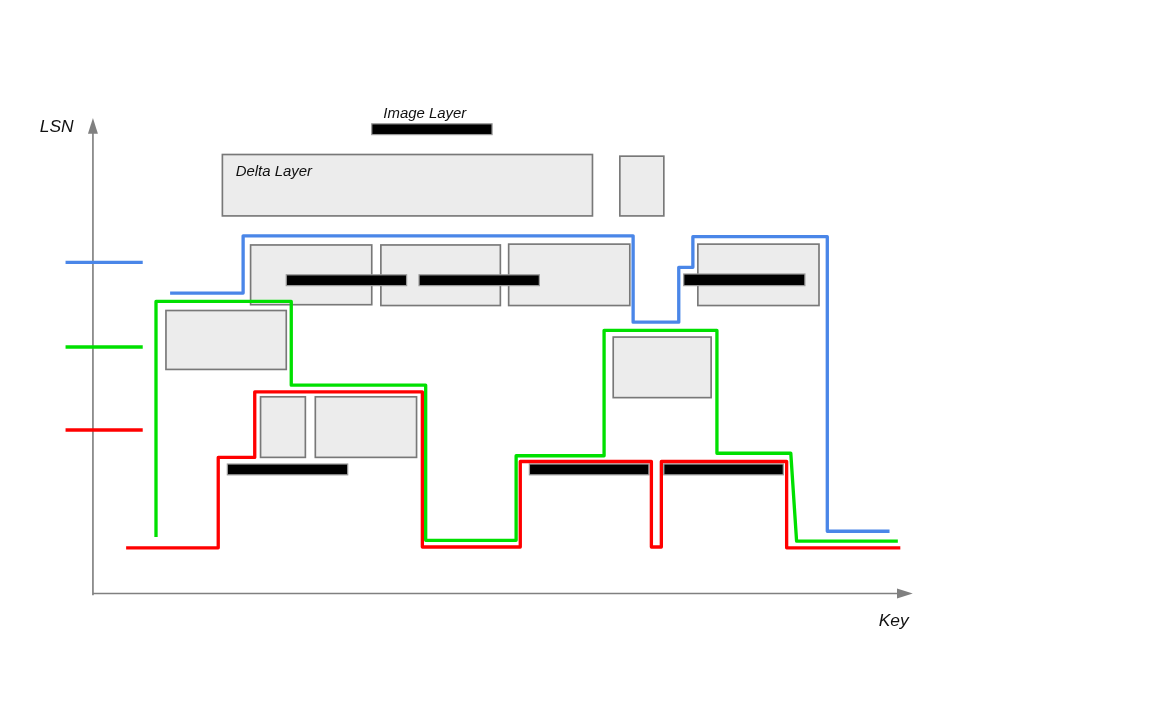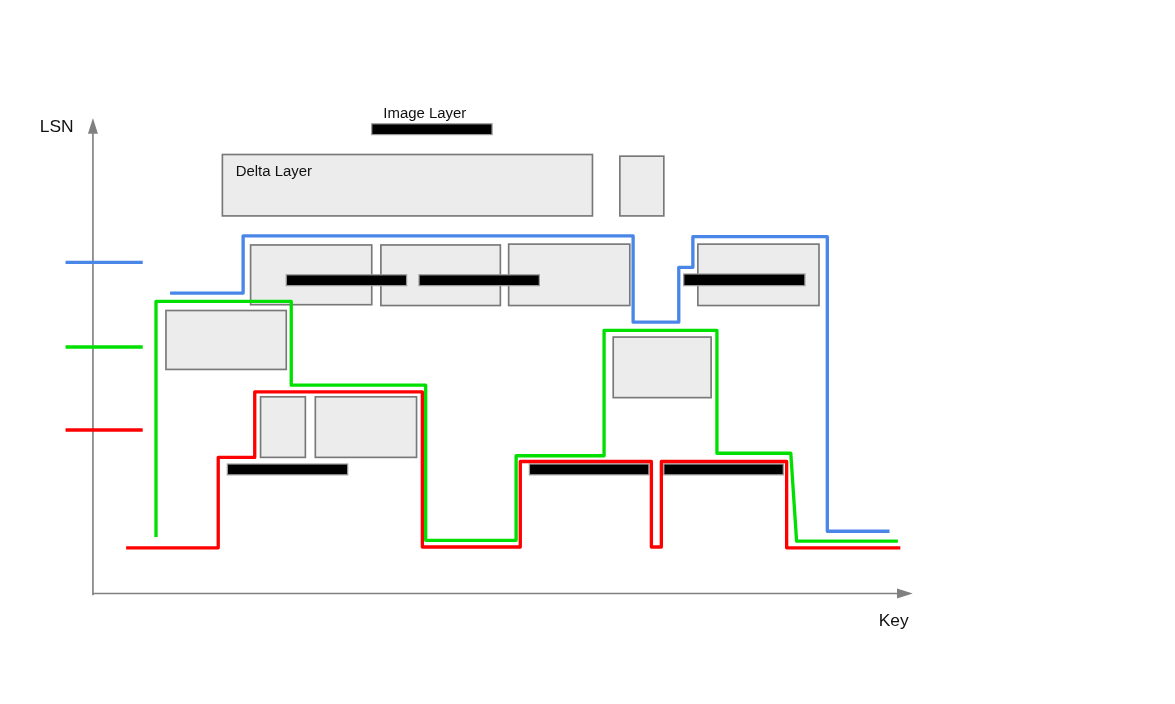--- a/index.html
+++ b/index.html
@@ -2,20 +2,21 @@
 <html><head>
 <meta charset="utf-8">
 <style>
   html,body{margin:0;padding:0;background:#ffffff;}
   .stage{
     position:relative;
     width:975px;height:704px;
     background:#ffffff;
     font-family:"Liberation Sans", sans-serif;
     overflow:hidden;
+    font-style:italic;
   }
   svg{display:block;width:100%;height:100%;}
   .axis-label{
     font-family:"Liberation Sans", sans-serif;
     font-size:21px;
     fill:#111111;
   }
   .legend-label{
     font-family:"Liberation Sans", sans-serif;
     font-size:18px;

